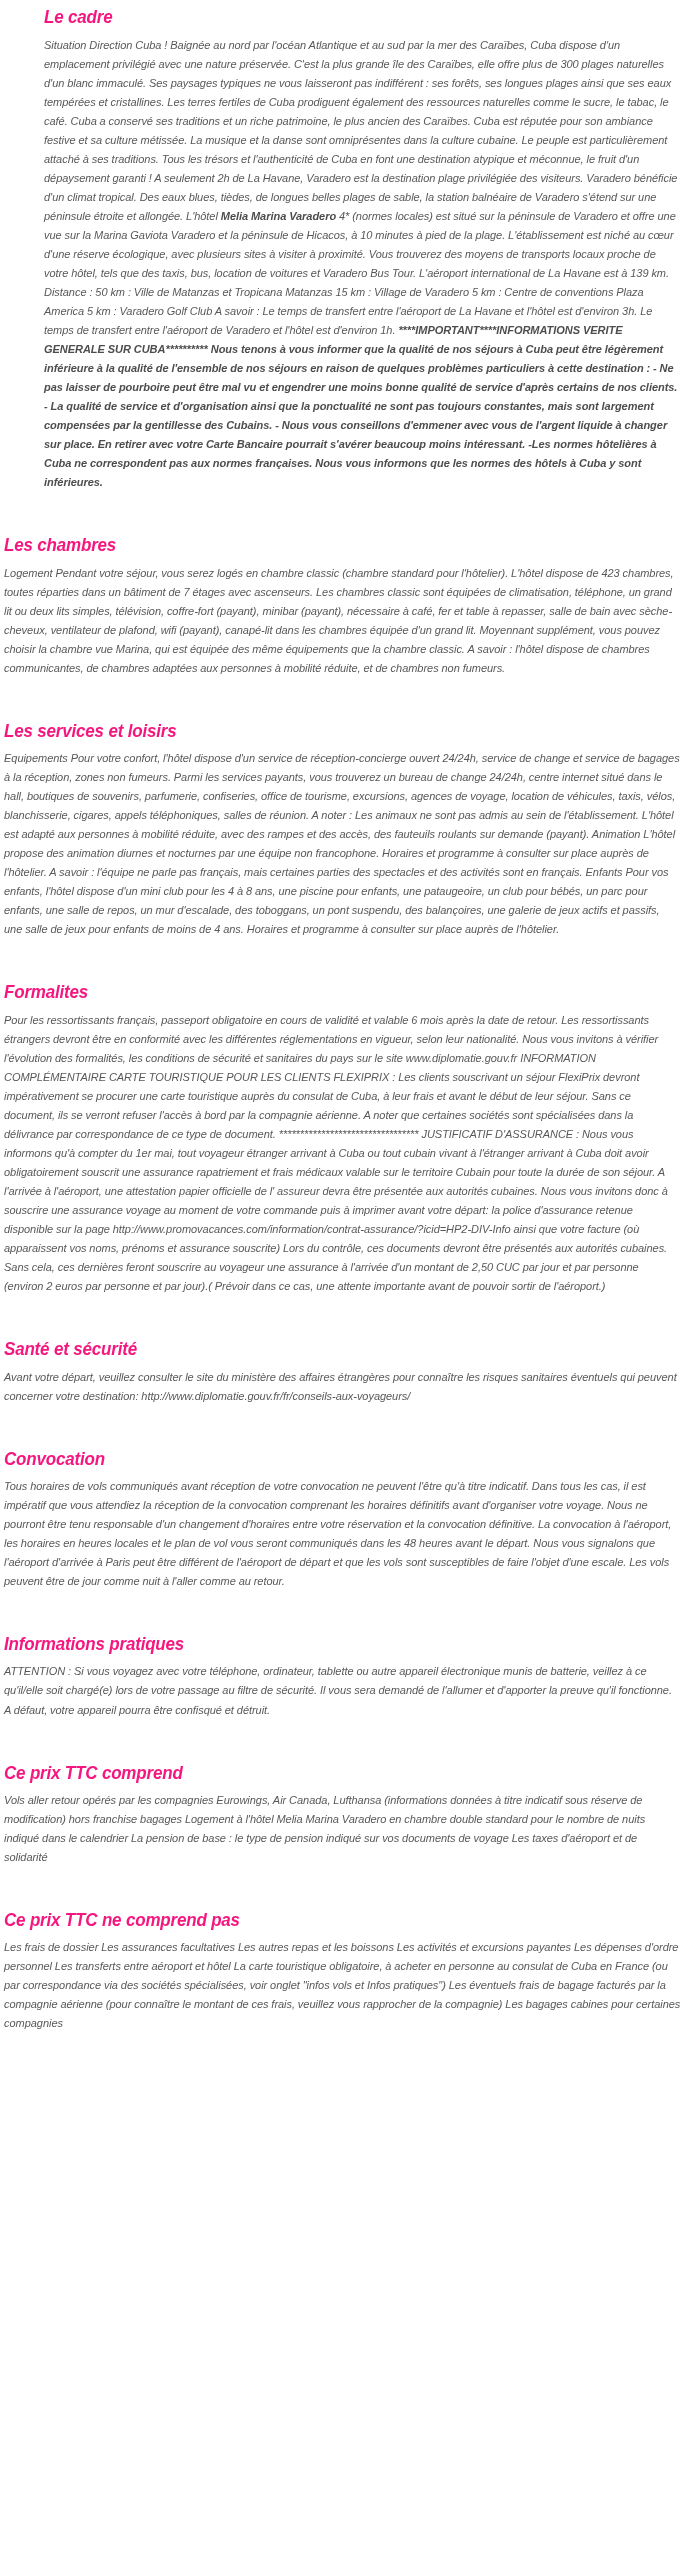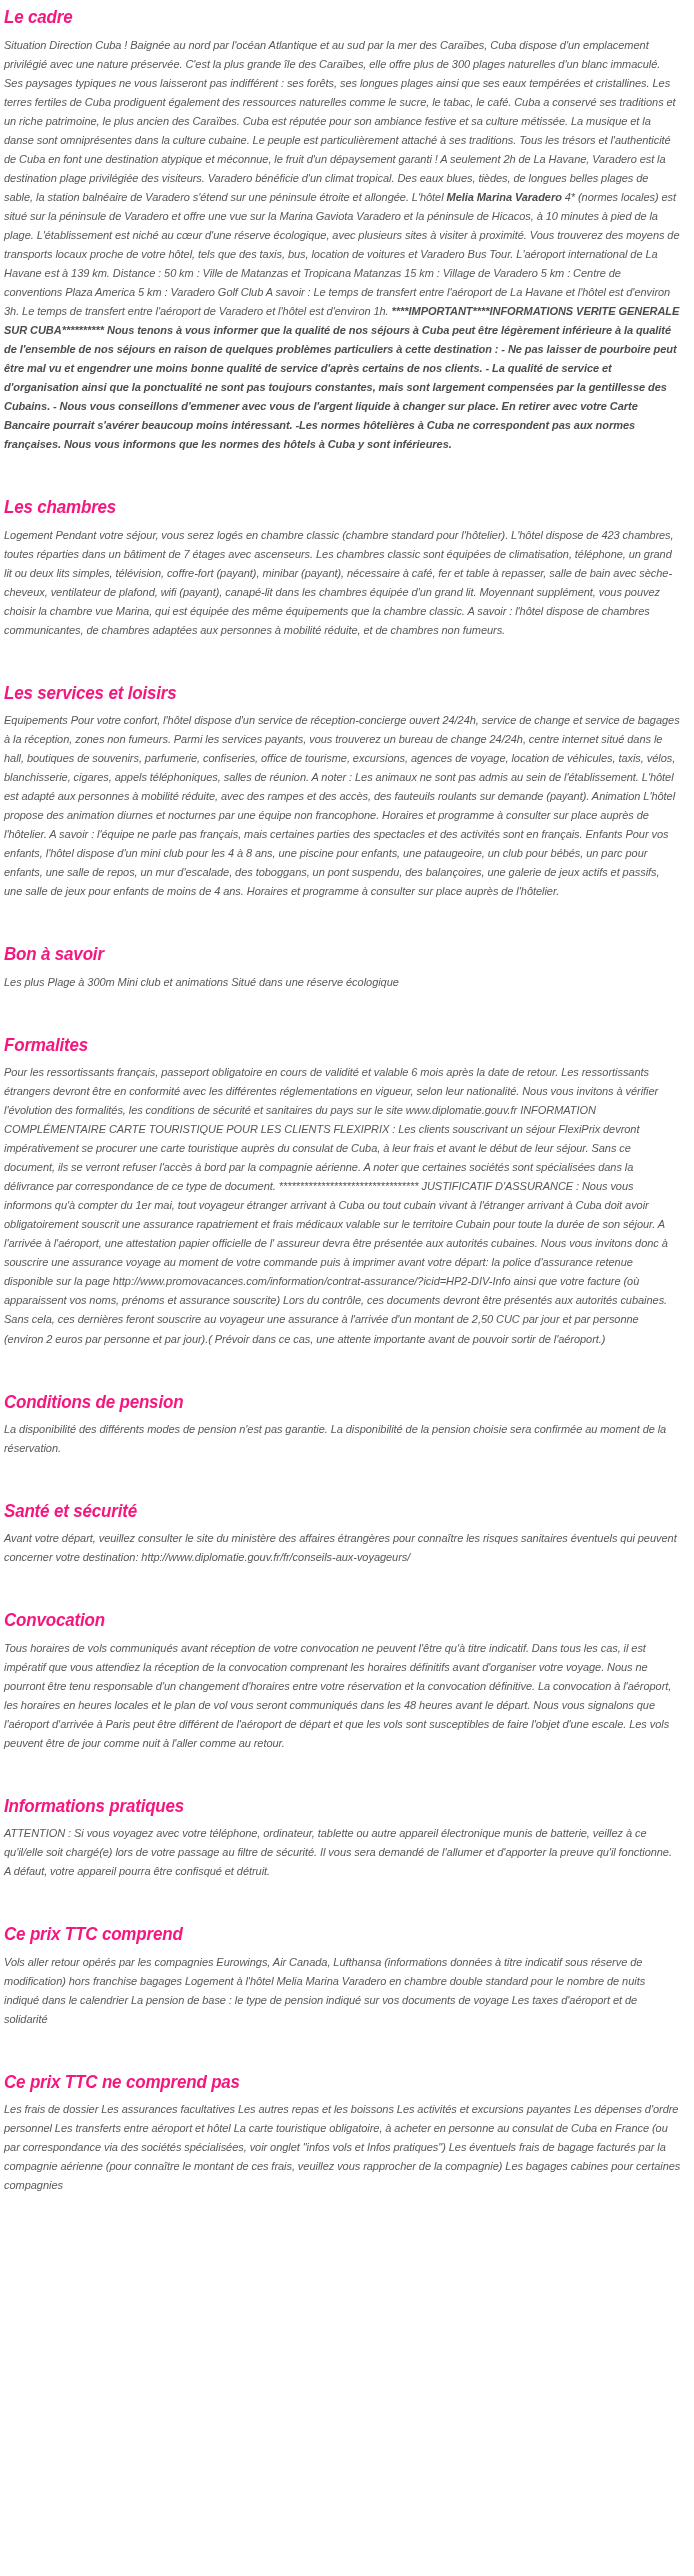--- a/index.html
+++ b/index.html
@@ -54,21 +54,21 @@
   }
   .body-text b,
   .body-text strong {
     font-weight: bold;
     color: #4d4d4f;
   }
   .lead-first {
     margin-top: 1.8px;
   }
   
-  #sec-le-cadre { margin-top: 7.3px; }
+  #sec-le-cadre { margin-top: 7.3px; margin-left: 40px; }
 </style>
 </head>
 <body>
 
 <div class="page">
 
   <section class="section" id="sec-le-cadre">
     <h2 class="section-title">Le cadre</h2>
     <p class="body-text lead-first"><span>Situation Direction Cuba ! Baignée au nord par l'océan Atlantique et au sud par la mer des Caraïbes, Cuba dispose d'un emplacement privilégié avec une nature préservée. C'est la plus grande île des Caraïbes, elle offre plus de 300 plages naturelles d'un blanc immaculé. Ses paysages typiques ne vous laisseront pas indifférent : ses forêts, ses longues plages ainsi que ses eaux tempérées et cristallines. Les terres fertiles de Cuba prodiguent également des ressources naturelles comme le sucre, le tabac, le café. Cuba a conservé ses traditions et un riche patrimoine, le plus ancien des Caraïbes. Cuba est réputée pour son ambiance festive et sa culture métissée. La musique et la danse sont omniprésentes dans la culture cubaine. Le peuple est particulièrement attaché à ses traditions. Tous les trésors et l'authenticité de Cuba en font une destination atypique et méconnue, le fruit d'un dépaysement garanti ! A seulement 2h de La Havane, Varadero est la destination plage privilégiée des visiteurs. Varadero bénéficie d'un climat tropical. Des eaux blues, tièdes, de longues belles plages de sable, la station balnéaire de Varadero s'étend sur une péninsule étroite et allongée. L'hôtel </span><b>Melia Marina Varadero</b><span> 4* (normes locales) est situé sur la péninsule de Varadero et offre une vue sur la Marina Gaviota Varadero et la péninsule de Hicacos, à 10 minutes à pied de la plage. L'établissement est niché au cœur d'une réserve écologique, avec plusieurs sites à visiter à proximité. Vous trouverez des moyens de transports locaux proche de votre hôtel, tels que des taxis, bus, location de voitures et Varadero Bus Tour. L'aéroport international de La Havane est à 139 km. Distance : 50 km : Ville de Matanzas et Tropicana Matanzas 15 km : Village de Varadero 5 km : Centre de conventions Plaza America 5 km : Varadero Golf Club A savoir : Le temps de transfert entre l'aéroport de La Havane et l'hôtel est d'environ 3h. Le temps de transfert entre l'aéroport de Varadero et l'hôtel est d'environ 1h. </span><b>****IMPORTANT****INFORMATIONS VERITE GENERALE SUR CUBA********** Nous tenons à vous informer que la qualité de nos séjours à Cuba peut être légèrement inférieure à la qualité de l'ensemble de nos séjours en raison de quelques problèmes particuliers à cette destination : - Ne pas laisser de pourboire peut être mal vu et engendrer une moins bonne qualité de service d'après certains de nos clients. - La qualité de service et d'organisation ainsi que la ponctualité ne sont pas toujours constantes, mais sont largement compensées par la gentillesse des Cubains. - Nous vous conseillons d'emmener avec vous de l'argent liquide à changer sur place. En retirer avec votre Carte Bancaire pourrait s'avérer beaucoup moins intéressant. -Les normes hôtelières à Cuba ne correspondent pas aux normes françaises. Nous vous informons que les normes des hôtels à Cuba y sont inférieures.</b></p>
   </section>
@@ -76,34 +76,26 @@
   <section class="section">
     <h2 class="section-title">Les chambres</h2>
     <p class="body-text">Logement Pendant votre séjour, vous serez logés en chambre classic (chambre standard pour l'hôtelier). L'hôtel dispose de 423 chambres, toutes réparties dans un bâtiment de 7 étages avec ascenseurs. Les chambres classic sont équipées de climatisation, téléphone, un grand lit ou deux lits simples, télévision, coffre-fort (payant), minibar (payant), nécessaire à café, fer et table à repasser, salle de bain avec sèche-cheveux, ventilateur de plafond, wifi (payant), canapé-lit dans les chambres équipée d'un grand lit. Moyennant supplément, vous pouvez choisir la chambre vue Marina, qui est équipée des même équipements que la chambre classic. A savoir : l'hôtel dispose de chambres communicantes, de chambres adaptées aux personnes à mobilité réduite, et de chambres non fumeurs.</p>
   </section>
 
   <section class="section">
     <h2 class="section-title">Les services et loisirs</h2>
     <p class="body-text">Equipements Pour votre confort, l'hôtel dispose d'un service de réception-concierge ouvert 24/24h, service de change et service de bagages à la réception, zones non fumeurs. Parmi les services payants, vous trouverez un bureau de change 24/24h, centre internet situé dans le hall, boutiques de souvenirs, parfumerie, confiseries, office de tourisme, excursions, agences de voyage, location de véhicules, taxis, vélos, blanchisserie, cigares, appels téléphoniques, salles de réunion. A noter : Les animaux ne sont pas admis au sein de l'établissement. L'hôtel est adapté aux personnes à mobilité réduite, avec des rampes et des accès, des fauteuils roulants sur demande (payant). Animation L'hôtel propose des animation diurnes et nocturnes par une équipe non francophone. Horaires et programme à consulter sur place auprès de l'hôtelier. A savoir : l'équipe ne parle pas français, mais certaines parties des spectacles et des activités sont en français. Enfants Pour vos enfants, l'hôtel dispose d'un mini club pour les 4 à 8 ans, une piscine pour enfants, une pataugeoire, un club pour bébés, un parc pour enfants, une salle de repos, un mur d'escalade, des toboggans, un pont suspendu, des balançoires, une galerie de jeux actifs et passifs, une salle de jeux pour enfants de moins de 4 ans. Horaires et programme à consulter sur place auprès de l'hôtelier.</p>
   </section>
 
-  <section class="section">
-    <h2 class="section-title">Bon à savoir</h2>
-    <p class="body-text">Les plus Plage à 300m Mini club et animations Situé dans une réserve écologique</p>
-  </section>
 
   <section class="section">
     <h2 class="section-title">Formalites</h2>
     <p class="body-text">Pour les ressortissants français, passeport obligatoire en cours de validité et valable 6 mois après la date de retour. Les ressortissants étrangers devront être en conformité avec les différentes réglementations en vigueur, selon leur nationalité. Nous vous invitons à vérifier l'évolution des formalités, les conditions de sécurité et sanitaires du pays sur le site www.diplomatie.gouv.fr INFORMATION COMPLÉMENTAIRE CARTE TOURISTIQUE POUR LES CLIENTS FLEXIPRIX : Les clients souscrivant un séjour FlexiPrix devront impérativement se procurer une carte touristique auprès du consulat de Cuba, à leur frais et avant le début de leur séjour. Sans ce document, ils se verront refuser l'accès à bord par la compagnie aérienne. A noter que certaines sociétés sont spécialisées dans la délivrance par correspondance de ce type de document. ********************************* JUSTIFICATIF D'ASSURANCE : Nous vous informons qu'à compter du 1er mai, tout voyageur étranger arrivant à Cuba ou tout cubain vivant à l'étranger arrivant à Cuba doit avoir obligatoirement souscrit une assurance rapatriement et frais médicaux valable sur le territoire Cubain pour toute la durée de son séjour. A l'arrivée à l'aéroport, une attestation papier officielle de l' assureur devra être présentée aux autorités cubaines. Nous vous invitons donc à souscrire une assurance voyage au moment de votre commande puis à imprimer avant votre départ: la police d'assurance retenue disponible sur la page http://www.promovacances.com/information/contrat-assurance/?icid=HP2-DIV-Info ainsi que votre facture (où apparaissent vos noms, prénoms et assurance souscrite) Lors du contrôle, ces documents devront être présentés aux autorités cubaines. Sans cela, ces dernières feront souscrire au voyageur une assurance à l'arrivée d'un montant de 2,50 CUC par jour et par personne (environ 2 euros par personne et par jour).( Prévoir dans ce cas, une attente importante avant de pouvoir sortir de l'aéroport.)</p>
   </section>
 
-  <section class="section">
-    <h2 class="section-title">Conditions de pension</h2>
-    <p class="body-text">La disponibilité des différents modes de pension n'est pas garantie. La disponibilité de la pension choisie sera confirmée au moment de la réservation.</p>
-  </section>
 
   <section class="section">
     <h2 class="section-title">Santé et sécurité</h2>
     <p class="body-text">Avant votre départ, veuillez consulter le site du ministère des affaires étrangères pour connaître les risques sanitaires éventuels qui peuvent concerner votre destination: http://www.diplomatie.gouv.fr/fr/conseils-aux-voyageurs/</p>
   </section>
 
   <section class="section">
     <h2 class="section-title">Convocation</h2>
     <p class="body-text">Tous horaires de vols communiqués avant réception de votre convocation ne peuvent l'être qu'à titre indicatif. Dans tous les cas, il est impératif que vous attendiez la réception de la convocation comprenant les horaires définitifs avant d'organiser votre voyage. Nous ne pourront être tenu responsable d'un changement d'horaires entre votre réservation et la convocation définitive. La convocation à l'aéroport, les horaires en heures locales et le plan de vol vous seront communiqués dans les 48 heures avant le départ. Nous vous signalons que l'aéroport d'arrivée à Paris peut être différent de l'aéroport de départ et que les vols sont susceptibles de faire l'objet d'une escale. Les vols peuvent être de jour comme nuit à l'aller comme au retour.</p>
   </section>

